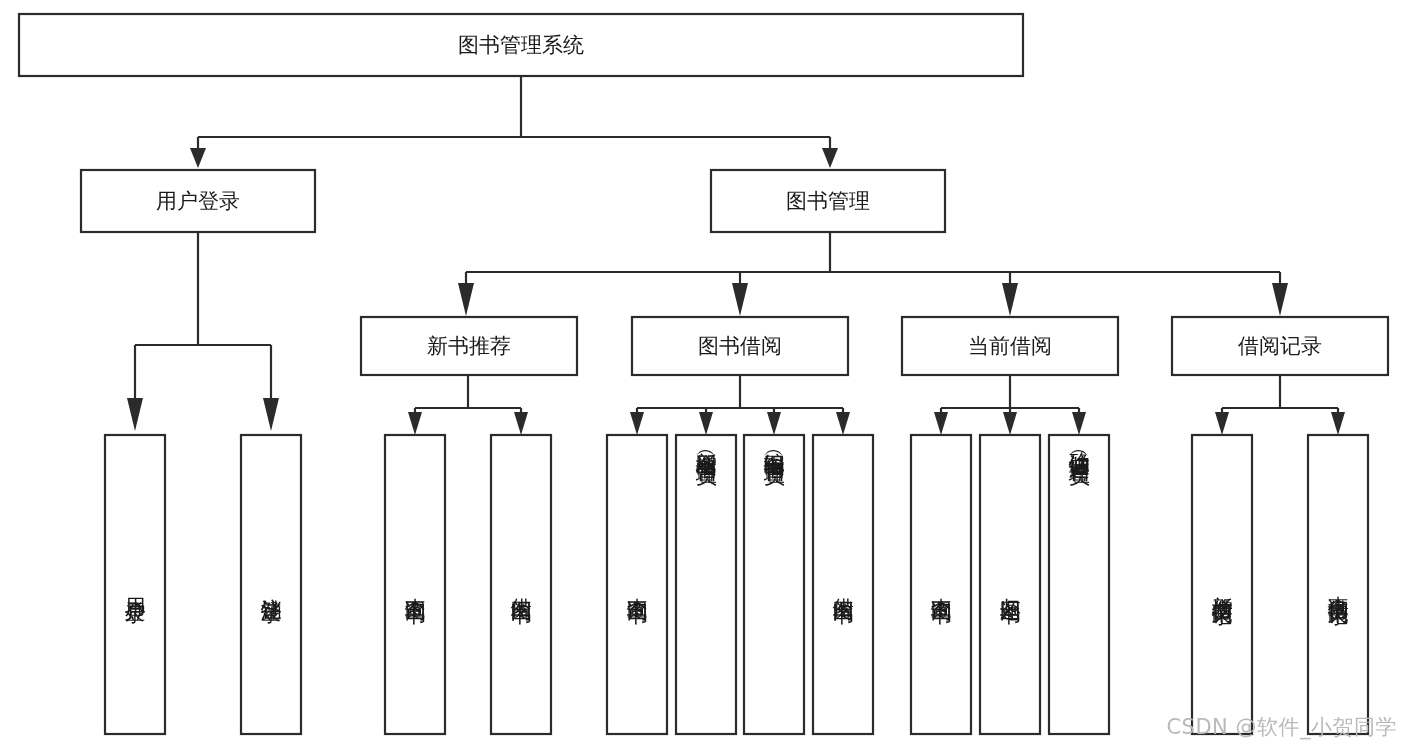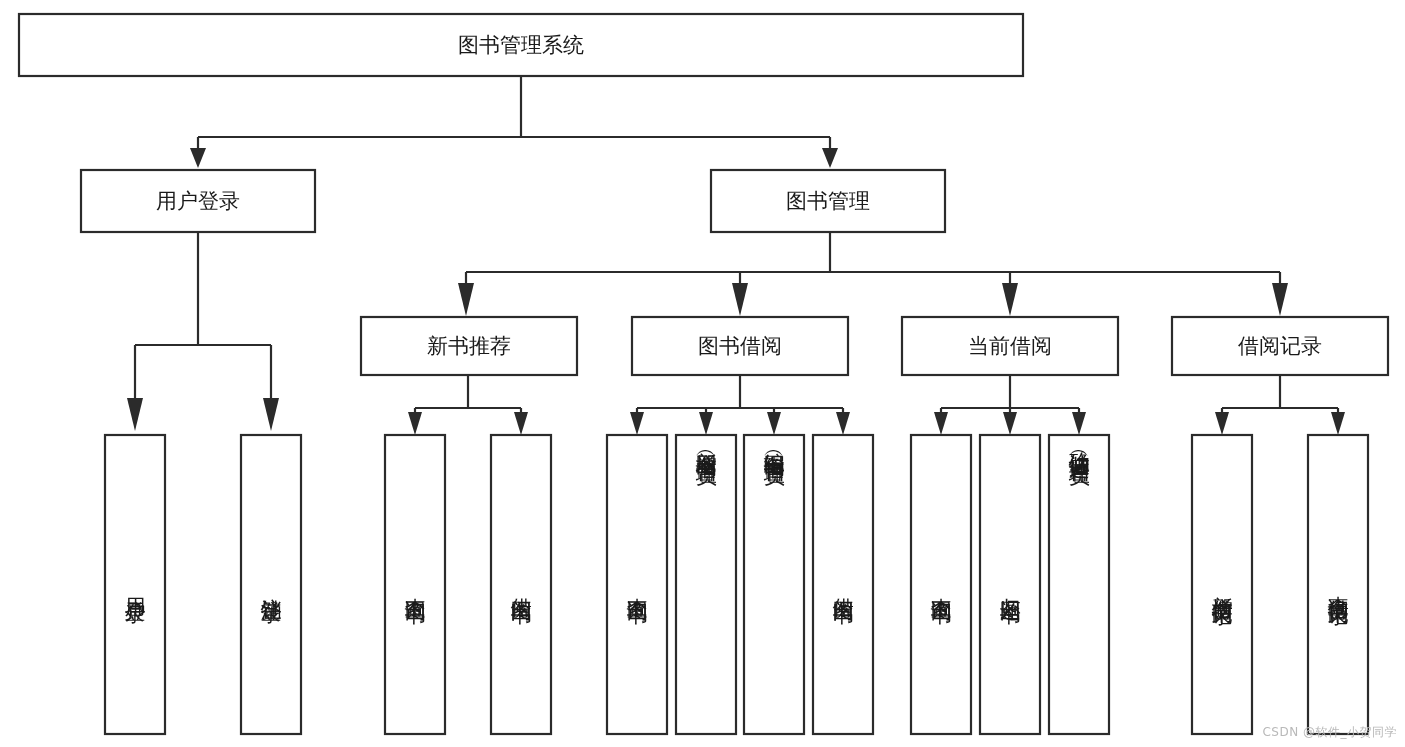--- a/index.html
+++ b/index.html
@@ -65,21 +65,21 @@
     color: #1a1a1a;
     letter-spacing: 2px;
     white-space: nowrap;
     text-align: center;
   }
   #watermark {
     position: absolute;
     right: 8px;
     bottom: 6px;
     font-family: "DejaVu Sans", "Liberation Sans", sans-serif;
-    font-size: 12px;
+    font-size: 21px;
     color: #b9b9b9;
     white-space: nowrap;
     letter-spacing: 0.5px;
   }
 </style>
 </head>
 <body>
 
 <div id="diagram-root">
 

